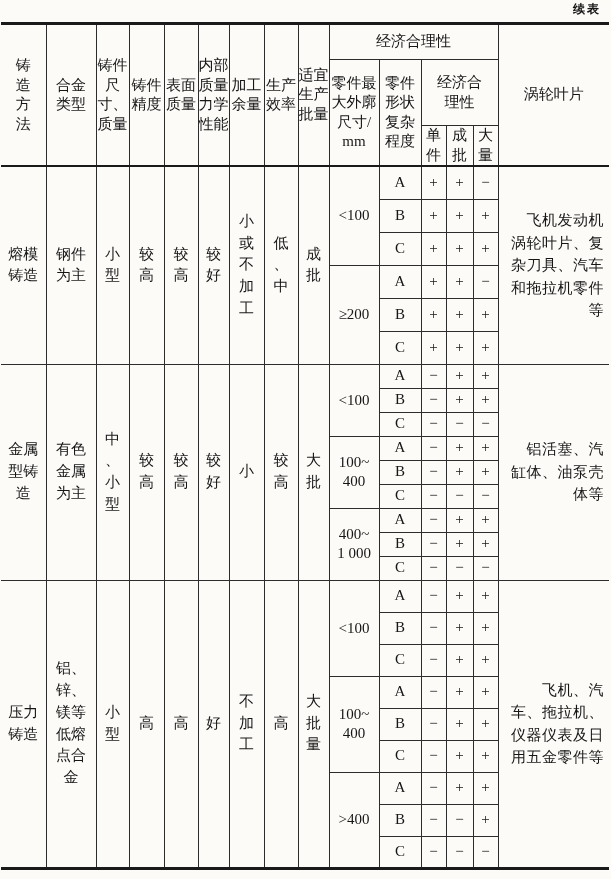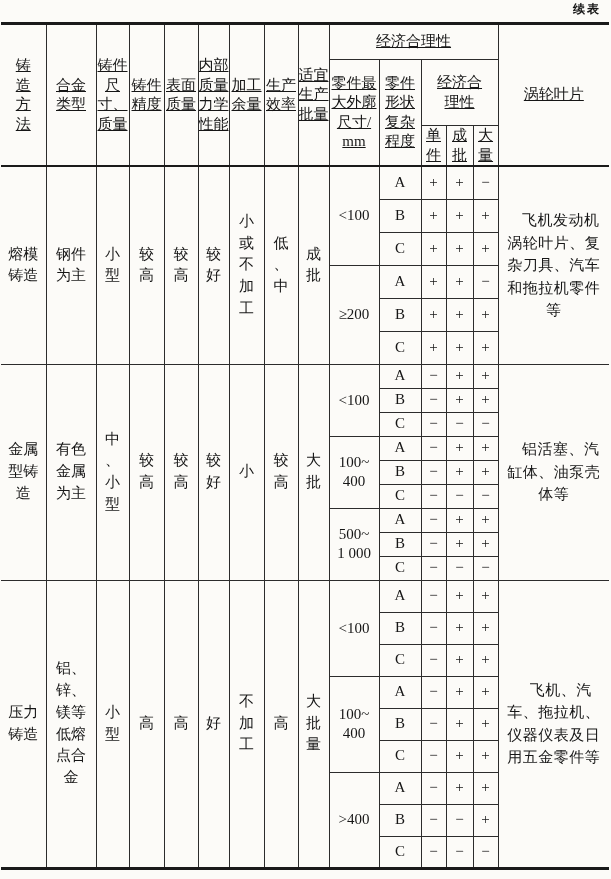--- a/index.html
+++ b/index.html
@@ -18,26 +18,26 @@
     border-top:3px solid #1a1a1a;border-bottom:3px solid #1a1a1a;
     border-left:hidden;border-right:hidden;
   }
   thead{border-bottom:2px solid #1a1a1a;}
   th,td{
     border:1px solid #2c2c2c;padding:0;
     text-align:center;vertical-align:middle;
     font-weight:normal;font-size:15px;line-height:1.32;
     white-space:pre-line;overflow:hidden;
   }
-  th{line-height:1.3;text-decoration:underline;}
+  th{line-height:1.3;}
   tr.h1{height:36px;} tr.h2{height:66px;} tr.h3{height:36px;}
   tr.s0{height:33px;} tr.s1{height:24px;} tr.s2{height:32px;}
   td.vtext{line-height:1.45;}
   td.examples{
-    text-align:center;padding:0 5px;text-indent:14px;
+    text-align:right;padding:0 5px;text-indent:14px;
     line-height:1.5;letter-spacing:0.5px;
   }
   td.range{font-size:15px;line-height:1.25;}
   td.sym{font-size:15px;}
 </style>
 </head>
 <body>
 
 <div class="continued">续表</div>
 
@@ -233,21 +233,21 @@
         <td class="sym">+</td>
         <td class="sym">+</td>
       </tr>
       <tr class="s1">
         <td>C</td>
         <td class="sym">−</td>
         <td class="sym">−</td>
         <td class="sym">−</td>
       </tr>
       <tr class="s1">
-        <td rowspan="3" class="range">500~
+        <td rowspan="3" class="range">400~
 1 000</td>
         <td>A</td>
         <td class="sym">−</td>
         <td class="sym">+</td>
         <td class="sym">+</td>
       </tr>
       <tr class="s1">
         <td>B</td>
         <td class="sym">−</td>
         <td class="sym">+</td>

